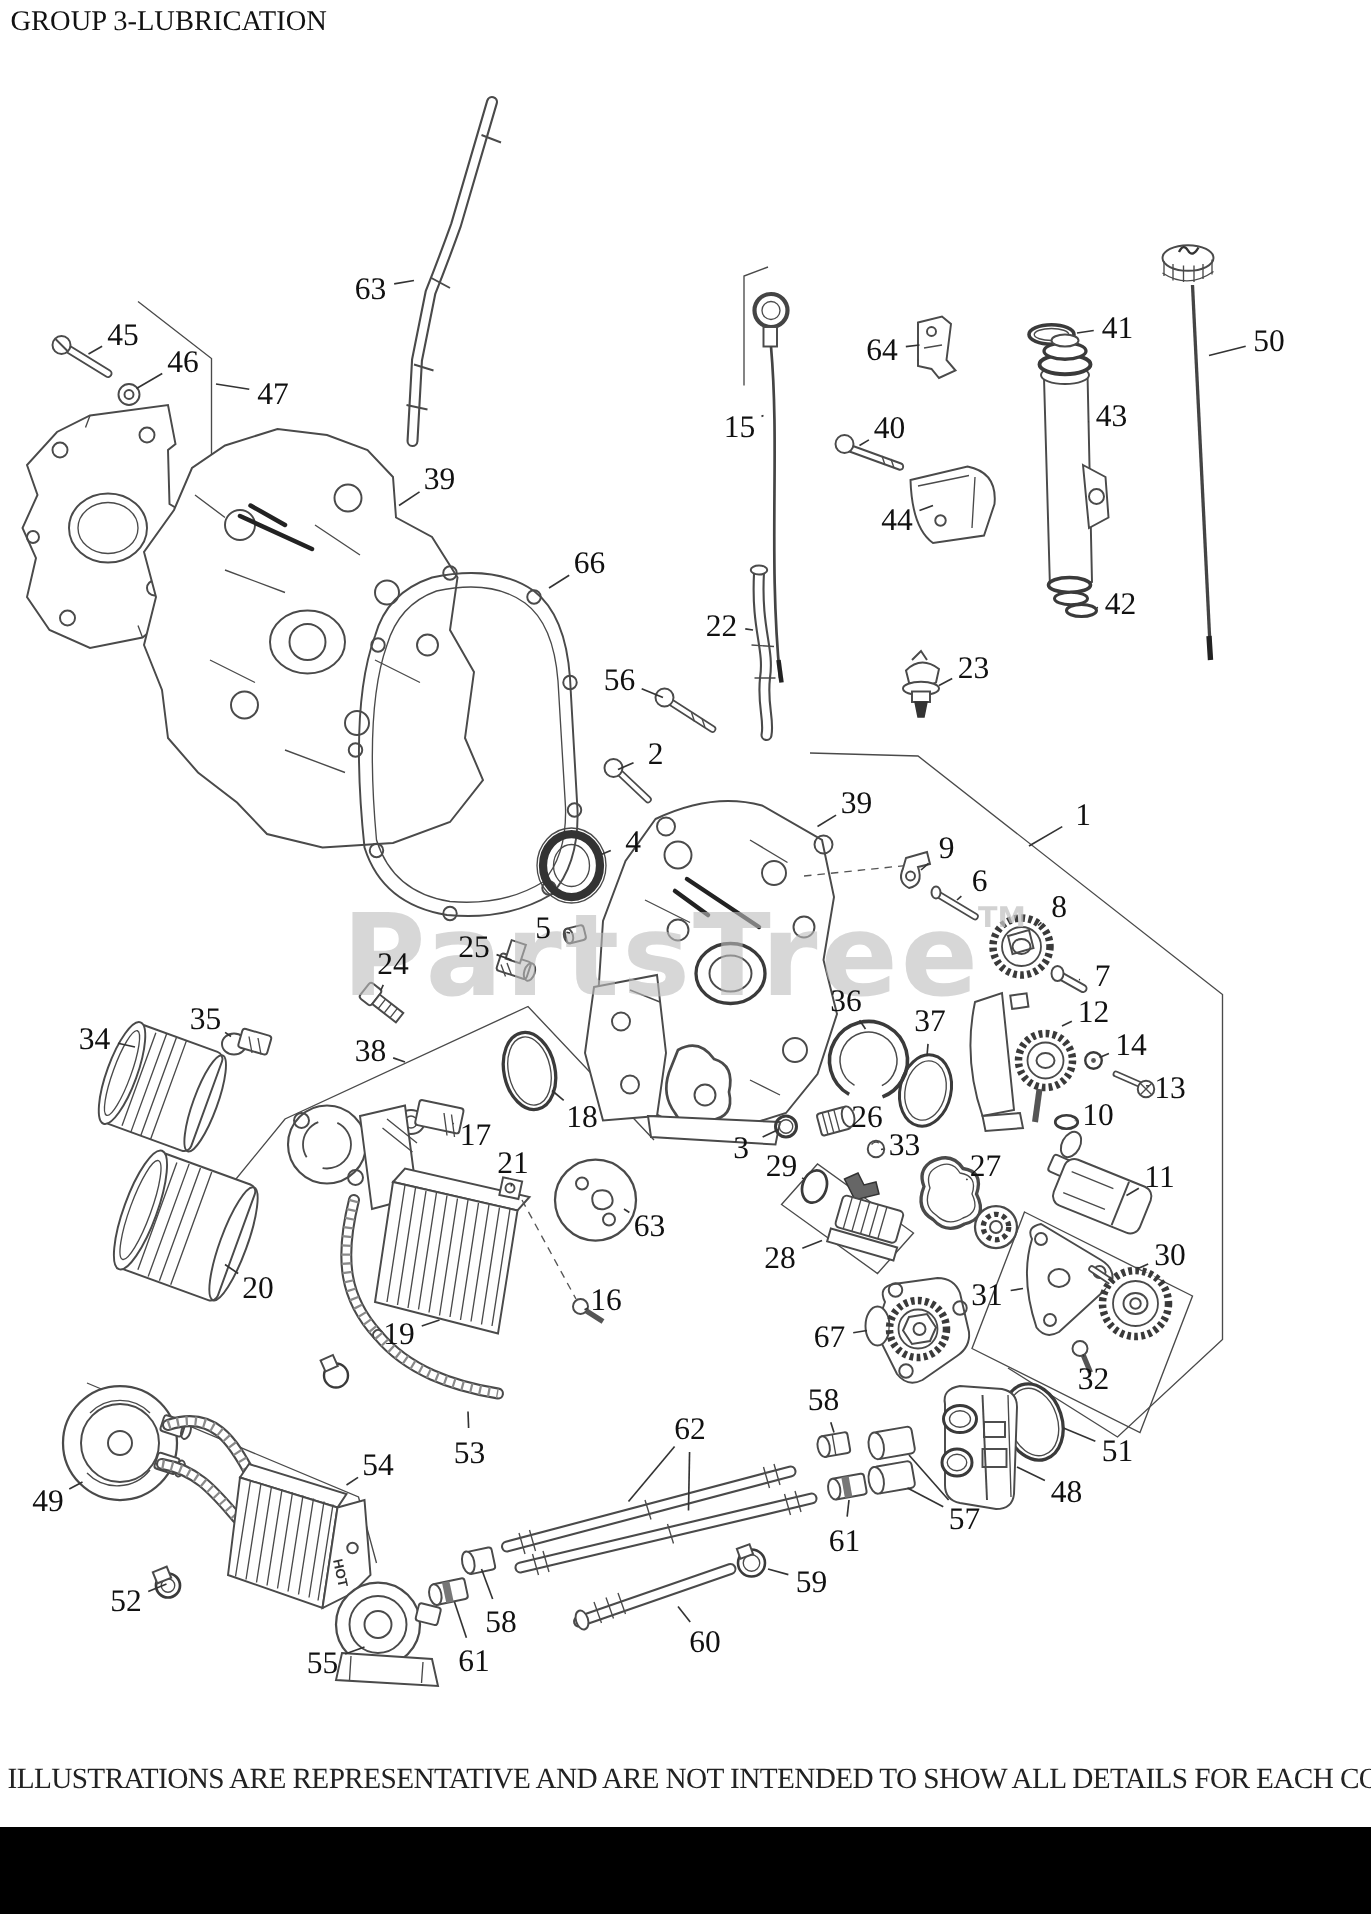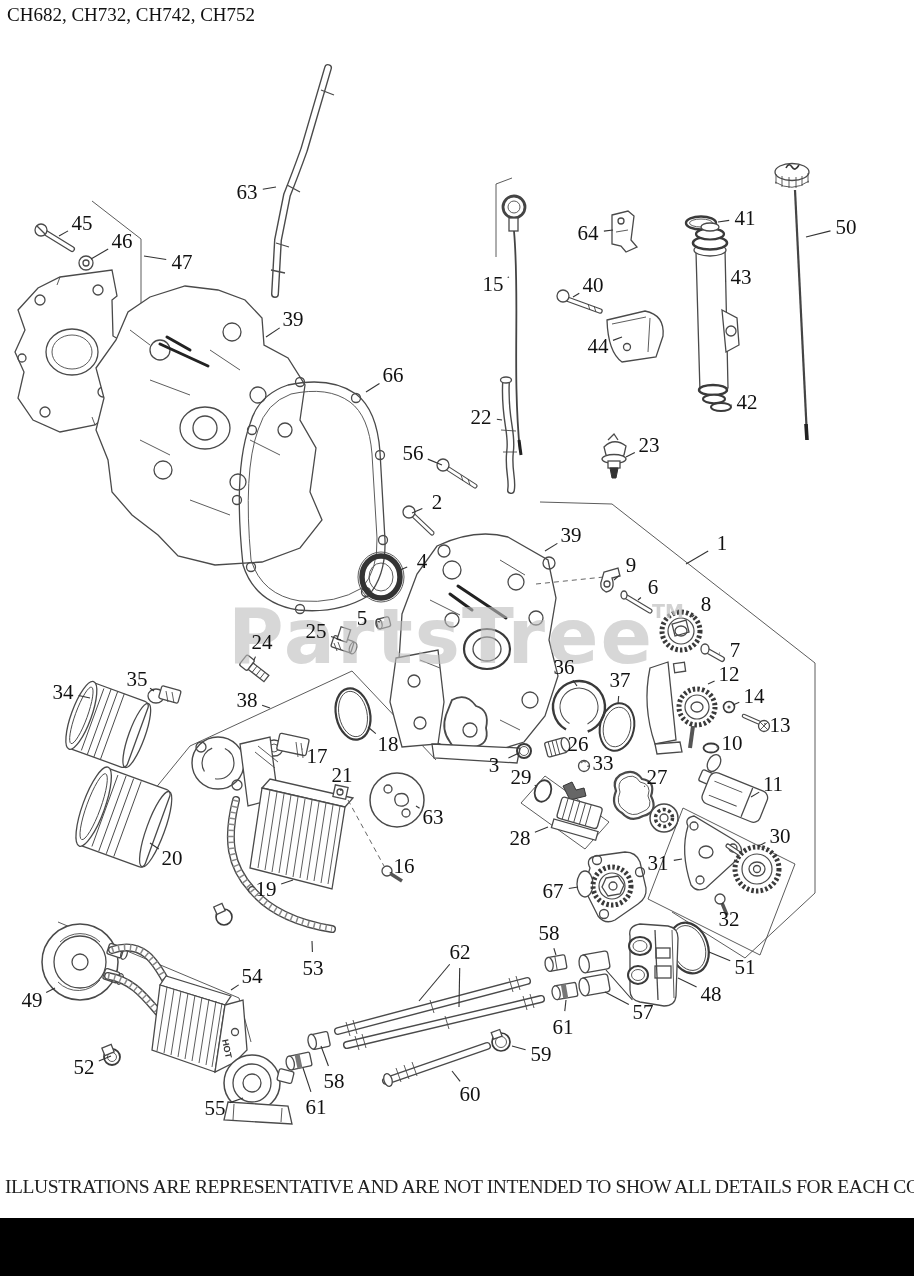--- a/index.html
+++ b/index.html
@@ -28,21 +28,21 @@
   .wmtm{font-family:"DejaVu Sans",sans-serif;font-weight:bold;font-size:19px;
       fill:#c4c4c4;opacity:0.75;}
   .hot{font-family:"Liberation Sans",sans-serif;font-size:9px;fill:#333;font-weight:bold;}
 </style>
 </head>
 <body>
 
 <div id="page">
 
   <div id="hdr">
-    <div>CH682, CH732, CH742, CH752</div>
+    <div>GROUP 3-LUBRICATION</div>
   </div>
 
   <svg id="diagram-svg" width="914" height="1280" viewBox="0 0 914 1280">
 
     <g>
       <path class="thin" d="M92,201 L141,239 L141,340"></path>
     </g>
     <g>
       <path class="thin" d="M540,502 L612,504 L815,663 L815,893 L745,958 L672,912"></path>
     </g>

